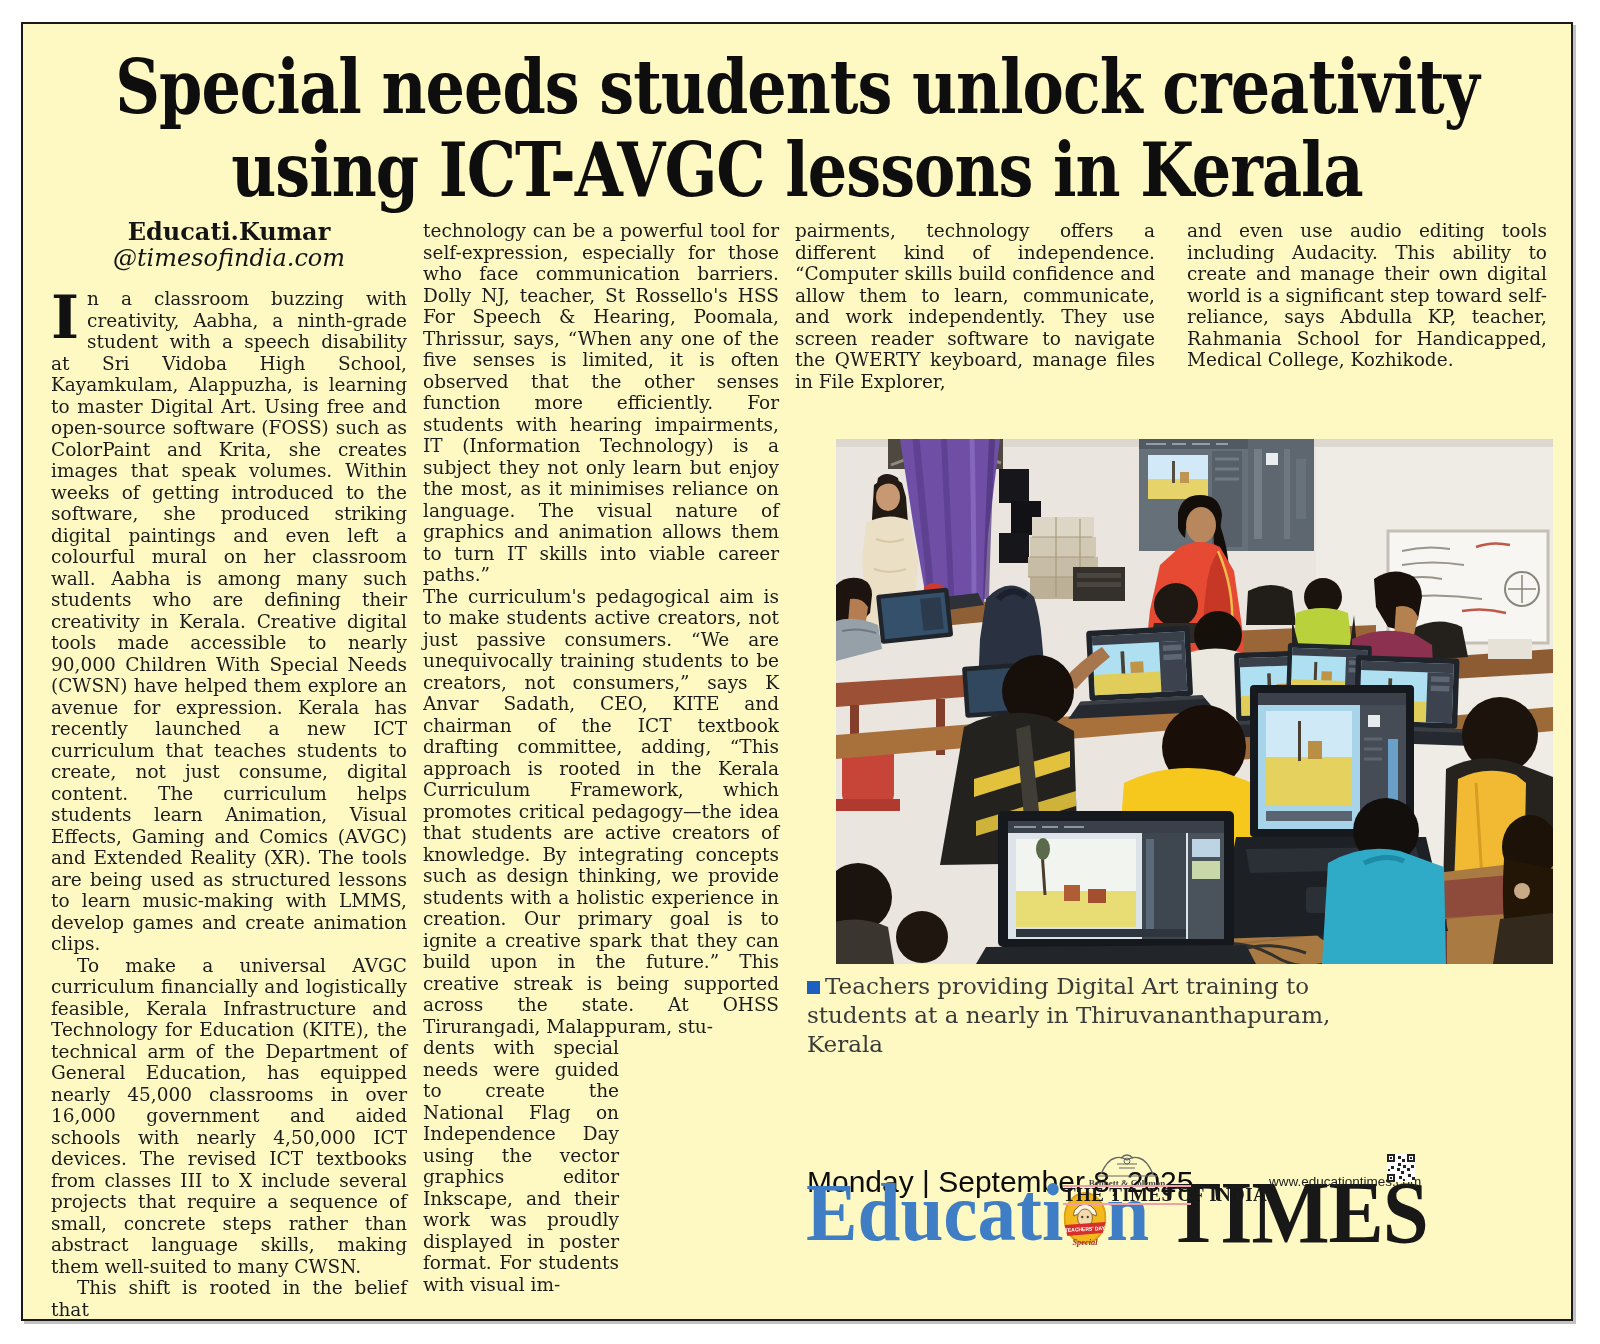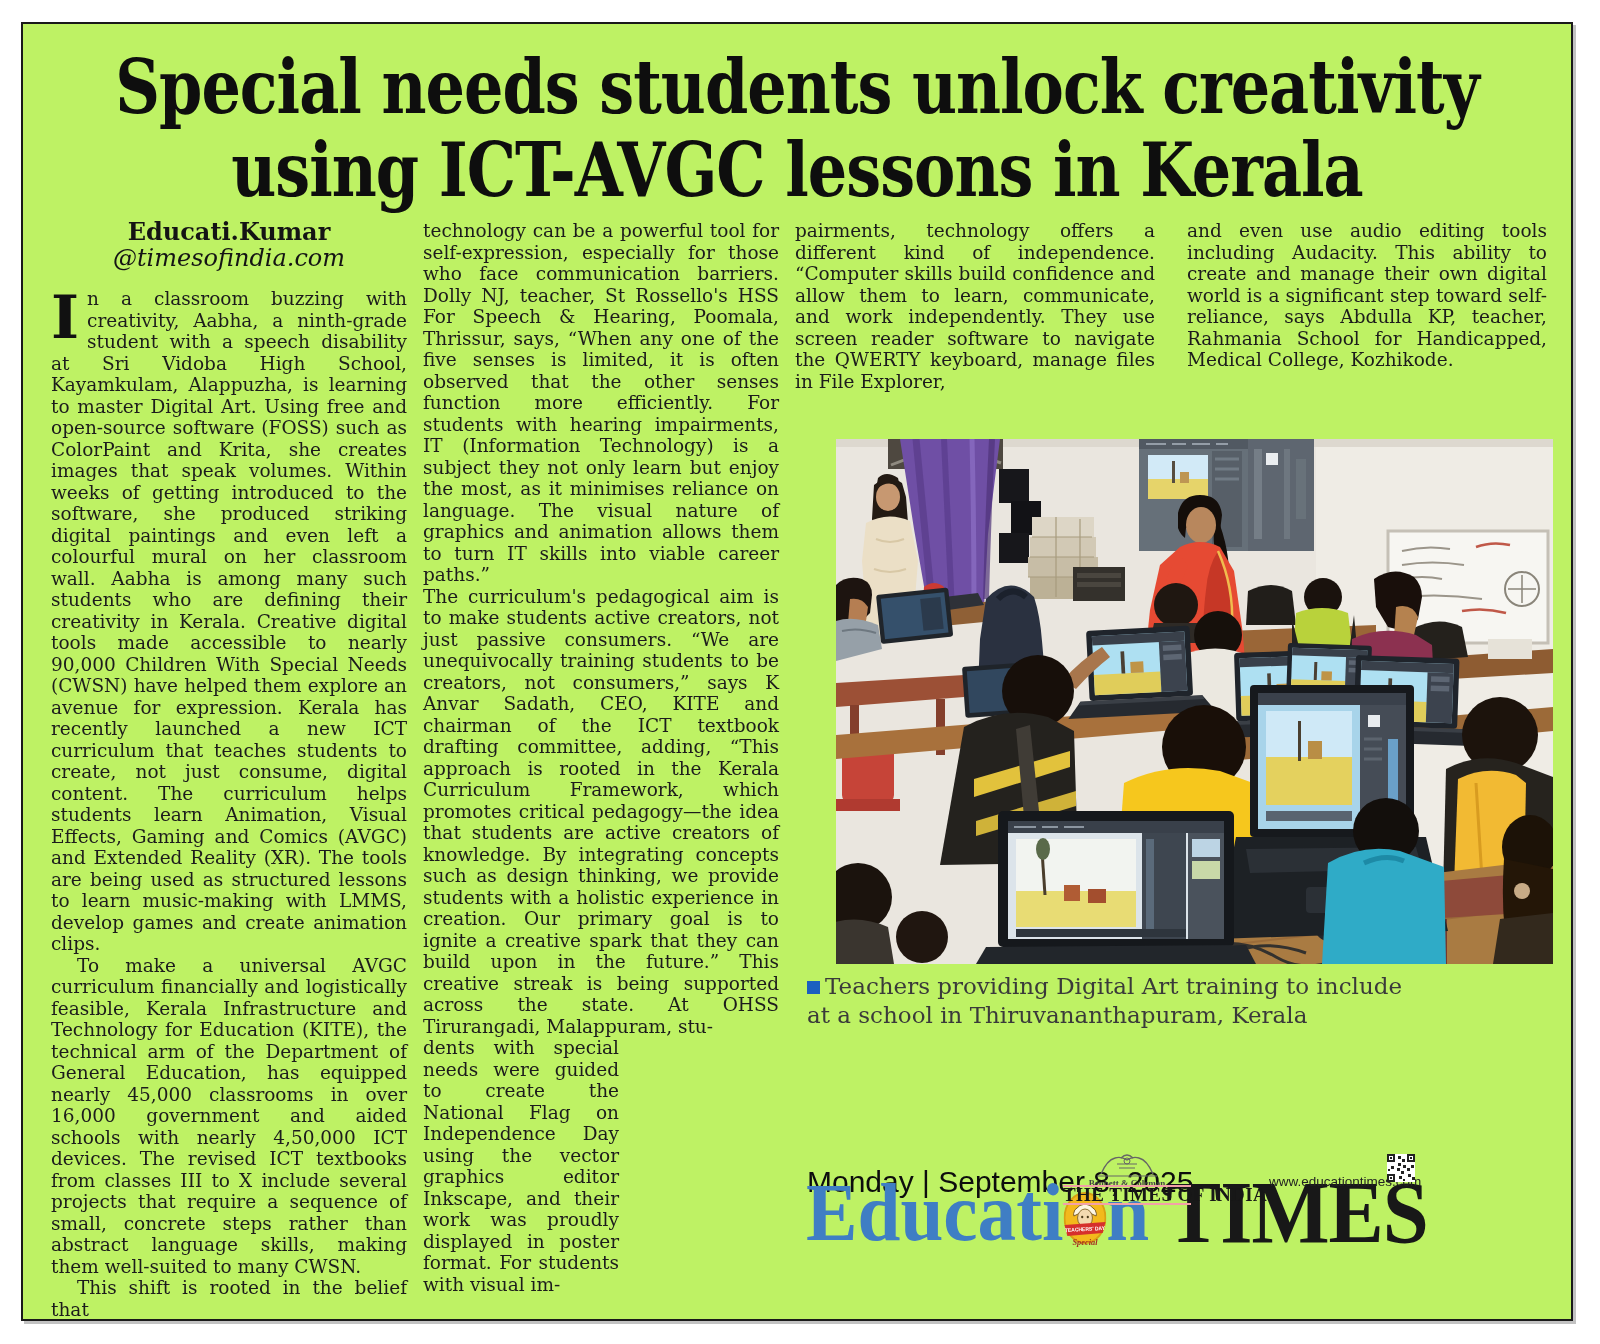--- a/index.html
+++ b/index.html
@@ -1,19 +1,19 @@
 <!DOCTYPE html>
 <html style="--edu-blue: #3f7ec4; --times-black: #181818; --toi-rule: #f2a0a8; --badge-yellow: #f3b91c; --ribbon-red: #d6302c; --bullet-blue: #1b5fc0;"><head>
 <meta charset="utf-8">
 <style>
   * { margin:0; padding:0; box-sizing:border-box; }
   html,body { width:1600px; height:1344px; background:#ffffff; font-family:"DejaVu Serif",serif; position:relative; overflow:hidden; }
 
   .sheet { position:absolute; left:21px; top:22px; width:1552px; height:1299px;
-           background:#bef264; border:2px solid #1a1a1a; box-shadow:3px 3px 0 #c2c2c2; overflow:hidden; }
+           background:#fef9c3; border:2px solid #1a1a1a; box-shadow:3px 3px 0 #c2c2c2; overflow:hidden; }
 
   .headline { position:absolute; left:6px; right:6px; top:22px; text-align:center;
               font-weight:bold; color:#0e0e0e; font-size:62px; line-height:68px; letter-spacing:-1px;
               transform:scaleY(1.22); transform-origin:center top; }
   .headline div { white-space:nowrap; }
 
   .byline { position:absolute; left:28px; width:356px; top:194px; text-align:center; color:#141414; }
   .byline .author { font-weight:bold; font-size:24px; line-height:27px; }
   .byline .handle { font-size:24px; line-height:26px;font-style:italic; }
 
@@ -326,21 +326,21 @@
         <rect x="352" y="394" width="36" height="106" fill="#4a525c"></rect>
         <rect x="356" y="400" width="28" height="18" fill="#bcd4e4"></rect>
         <rect x="356" y="422" width="28" height="18" fill="#c8d8a8"></rect>
         <rect x="180" y="490" width="170" height="8" fill="#2e353d"></rect>
         <path d="M150 508 L410 506 L420 525 L140 525 Z" fill="#22262b"></path>
       </g>
     </svg>
   </div>
 
   <div class="caption">
-    <span class="sq"></span><span>Teachers providing Digital Art training to include at a school in Thiruvananthapuram, Kerala</span>
+    <span class="sq"></span><span>Teachers providing Digital Art training to students at a nearly in Thiruvananthapuram, Kerala</span>
   </div>
 
   <div class="dateline">Monday | September 8, 2025</div>
 
   <div class="crest">
     <svg width="64" height="26" viewBox="0 0 64 26">
       <path d="M6 22 q6 -14 14 -16 q6 -2 12 2 q6 -4 12 -2 q8 2 14 16" stroke="#666" stroke-width="1.4" fill="none"></path>
       <path d="M26 6 q6 -6 12 0 M22 12 h20 M24 16 h16" stroke="#666" stroke-width="1.2" fill="none"></path>
       <circle cx="32" cy="9" r="3" stroke="#666" stroke-width="1" fill="none"></circle>
       <path d="M2 24 h60" stroke="#666" stroke-width="1.2"></path>

